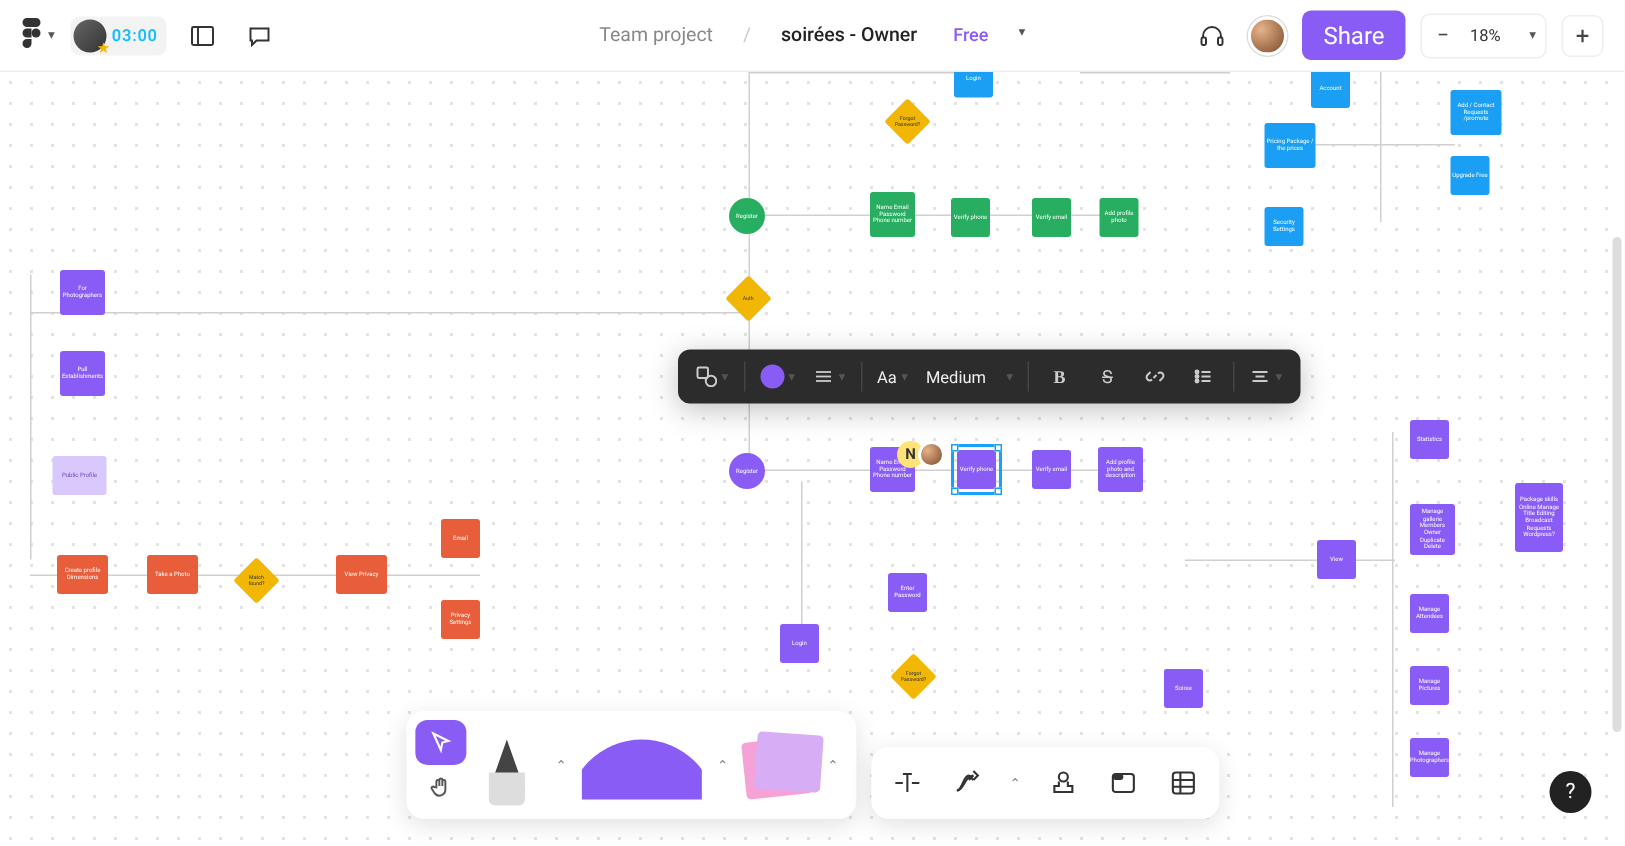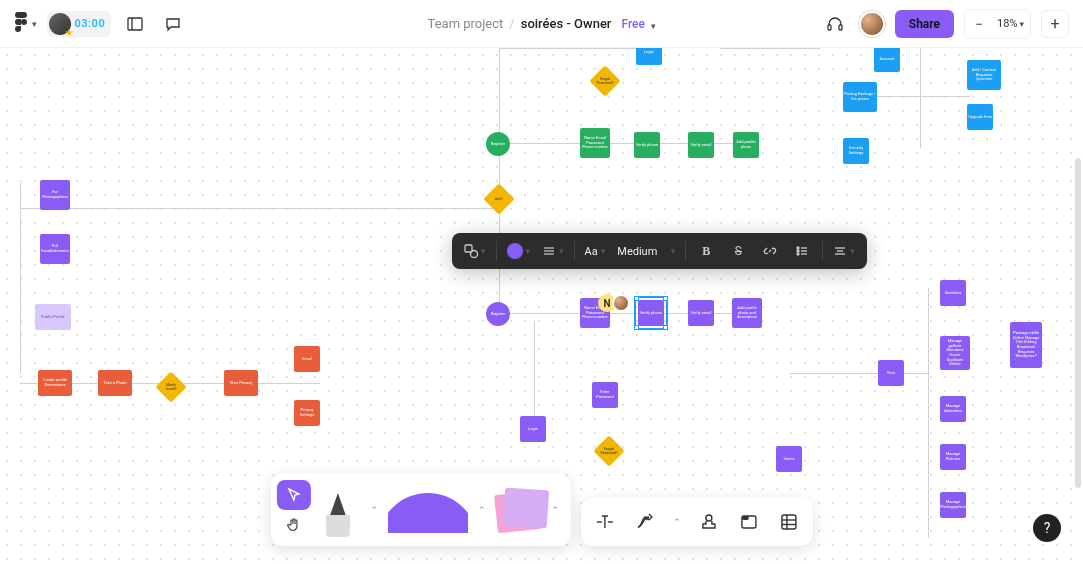--- a/index.html
+++ b/index.html
@@ -9,31 +9,31 @@
   
   .header { position:absolute; top:0; left:0; right:0; height:48px; background:#fff; border-bottom:1px solid #eee; display:flex; align-items:center; padding:0 14px; z-index:50; }
   .hdr-left { display:flex; align-items:center; gap:10px; }
   .logo-btn { display:flex; align-items:center; gap:4px; cursor:pointer; }
   .chev { font-size:9px; color:#555; }
   .avatar-timer { display:flex; align-items:center; background:#f3f3f3; border-radius:6px; padding:2px 6px 2px 2px; gap:4px; }
   .mini-avatar { width:22px; height:22px; border-radius:50%; background:linear-gradient(135deg,#666,#333); position:relative; }
   .mini-avatar::after{content:"★";position:absolute;right:-3px;bottom:-3px;font-size:10px;color:#f7b500;}
   .timer { font-size:11px; color:#1abcfe; font-weight:600; letter-spacing:.5px;text-align:center; }
   .hdr-icon { width:28px; height:28px; display:flex; align-items:center; justify-content:center; color:#333; cursor:pointer; border-radius:4px; }
-  .hdr-center { position:absolute; left:50%; transform:translateX(-50%); display:flex; align-items:flex-end; gap:6px; font-size:13px; }
+  .hdr-center { position:absolute; left:50%; transform:translateX(-50%); display:flex; align-items:flex-start; gap:20px; font-size:13px; }
   .breadcrumb-team { color:#888; }
   .slash { color:#ccc; }
   .breadcrumb-file { color:#222; font-weight:500; }
   .free-badge { color:#8a5cf6; font-size:12px; font-weight:500; margin-left:4px; }
   .hdr-right { margin-left:auto; display:flex; align-items:center; gap:10px; }
   .user-avatar { width:26px; height:26px; border-radius:50%; background:radial-gradient(circle at 30% 30%,#e8b38a,#7a4a2a); border:2px solid #fff; box-shadow:0 0 0 1px #ddd;}
-  .share-btn { background:#8a5cf6; color:#0f172a; font-size:12px; font-weight:700; padding:7px 14px; border-radius:6px; cursor:pointer; border:none; }
+  .share-btn { background:#8a5cf6; color:#ffffff; font-size:16px; font-weight:400; padding:7px 14px; border-radius:6px; cursor:pointer; border:none; }
   .zoom-group { display:flex; align-items:center; gap:2px; border:1px solid #eee; border-radius:6px; padding:2px; }
   .zoom-btn { width:24px;height:24px;display:flex;align-items:center;justify-content:center;color:#444;cursor:pointer;font-size:14px;}
-  .zoom-val { font-size:11px; color:#333; padding:0 4px; display:flex;align-items:center;gap:2px;}
+  .zoom-val { font-size:11px; color:#333; padding:0 4px; display:flex;align-items:center;gap:19px;}
   .plus-btn { width:28px;height:28px;display:flex;align-items:center;justify-content:center;border:1px solid #eee;border-radius:6px;cursor:pointer;font-size:16px;color:#444;}
 
   
   .canvas { position:absolute; top:48px; left:0; right:0; bottom:0; background:#fff;
     background-image:radial-gradient(circle,#e3e3e3 1px,transparent 1px);
     background-size:14px 14px; overflow:hidden; }
 
   
   .node { position:absolute; display:flex; align-items:center; justify-content:center; text-align:center; font-size:4px; line-height:1.15; color:#fff; border-radius:2px; padding:1px; }
   .sq { width:26px; height:26px; }

